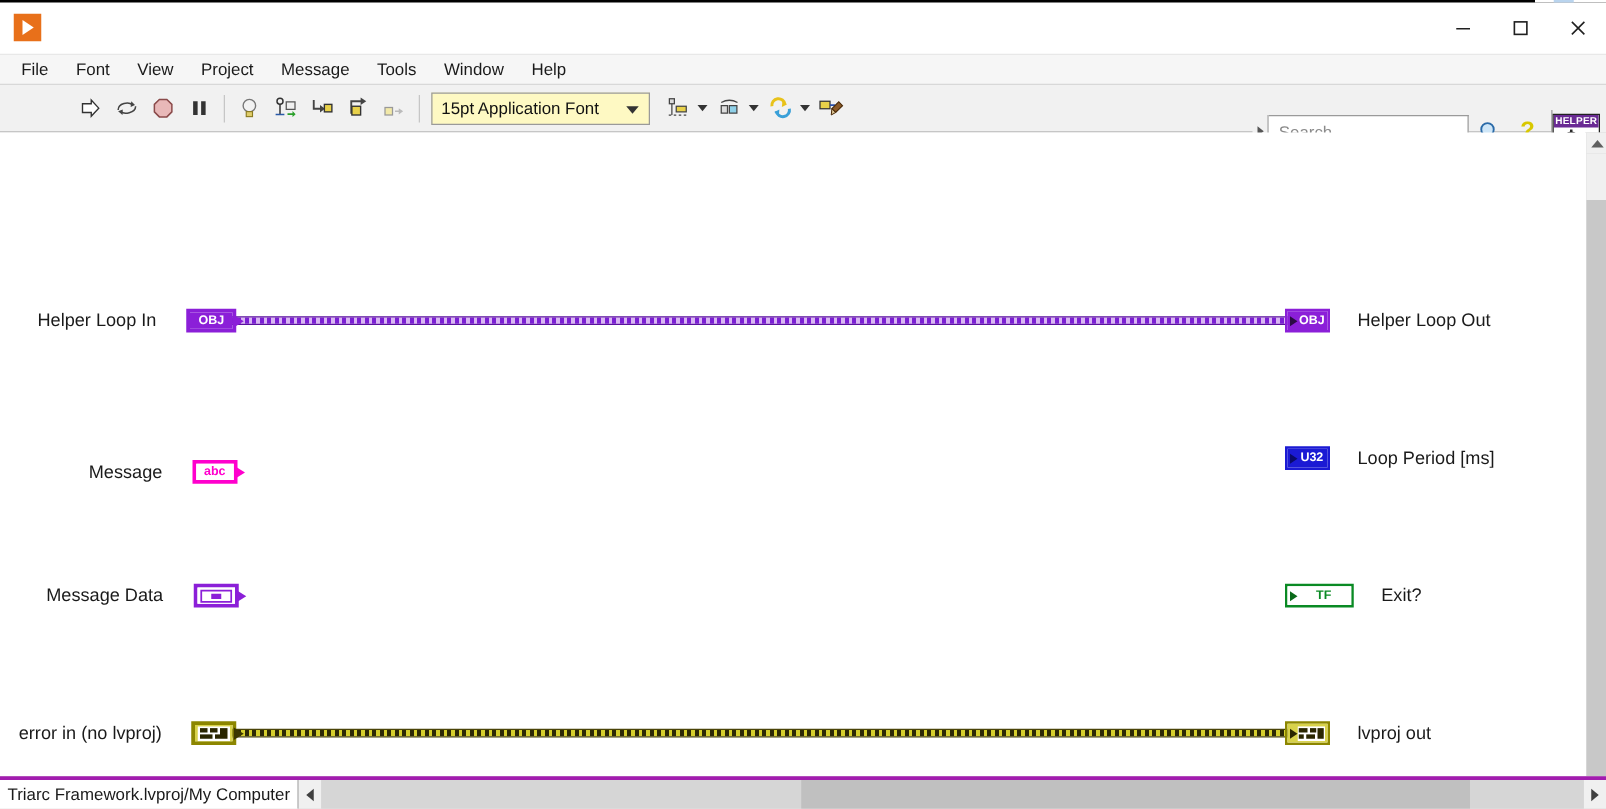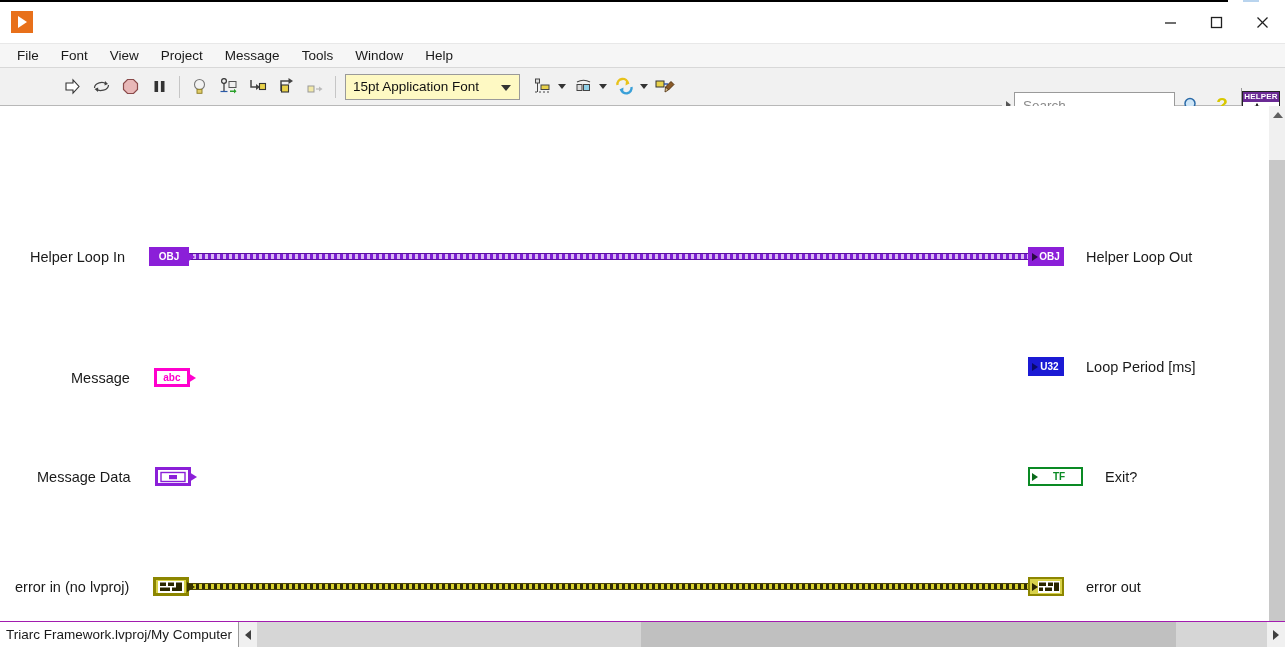--- a/index.html
+++ b/index.html
@@ -316,21 +316,21 @@
     border-top: 1px solid #4a4408;
     border-bottom: 1px solid #4a4408;
     height: 7px;
   }
 
   
   .statusbar {
     height: 20px;
     min-height: 26px;
     background: #d6d6d6;
-    border-top: 1px solid #a21caf;
+    border-top: 3px solid #a21caf;
     display: flex;
     align-items: stretch;
     position: relative;
   }
   .status-text {
     background: #ffffff;
     border-right: 1px solid #9a9a9a;
     display: flex; align-items: center;
     padding: 0 6px;
     font-size: 13.5px;
@@ -648,21 +648,21 @@
               <rect x="0" y="0" width="22" height="12" fill="#ffffff"></rect>
               <rect x="1" y="1.5" width="7" height="3.5" fill="#2a2600"></rect>
               <rect x="1" y="6.5" width="4" height="3.5" fill="#2a2600"></rect>
               <rect x="7" y="6.5" width="7" height="3.5" fill="#2a2600"></rect>
               <rect x="10" y="1.5" width="5" height="3.5" fill="#2a2600"></rect>
               <rect x="16" y="1.5" width="5" height="8.5" fill="#2a2600"></rect>
             </svg>
           </div>
           <span class="arrow-in" style="border-left:6px solid #2a2600;"></span>
         </div>
-        <div class="lbl" style="margin-left:4px;">error out</div>
+        <div class="lbl" style="margin-left:4px;">lvproj out</div>
       </div>
 
     </div>
 
     <div class="vscroll">
       <div class="vs-btn vs-top">
         <span class="arrow-up"></span>
       </div>
       <div class="vs-thumb"></div>
     </div>

